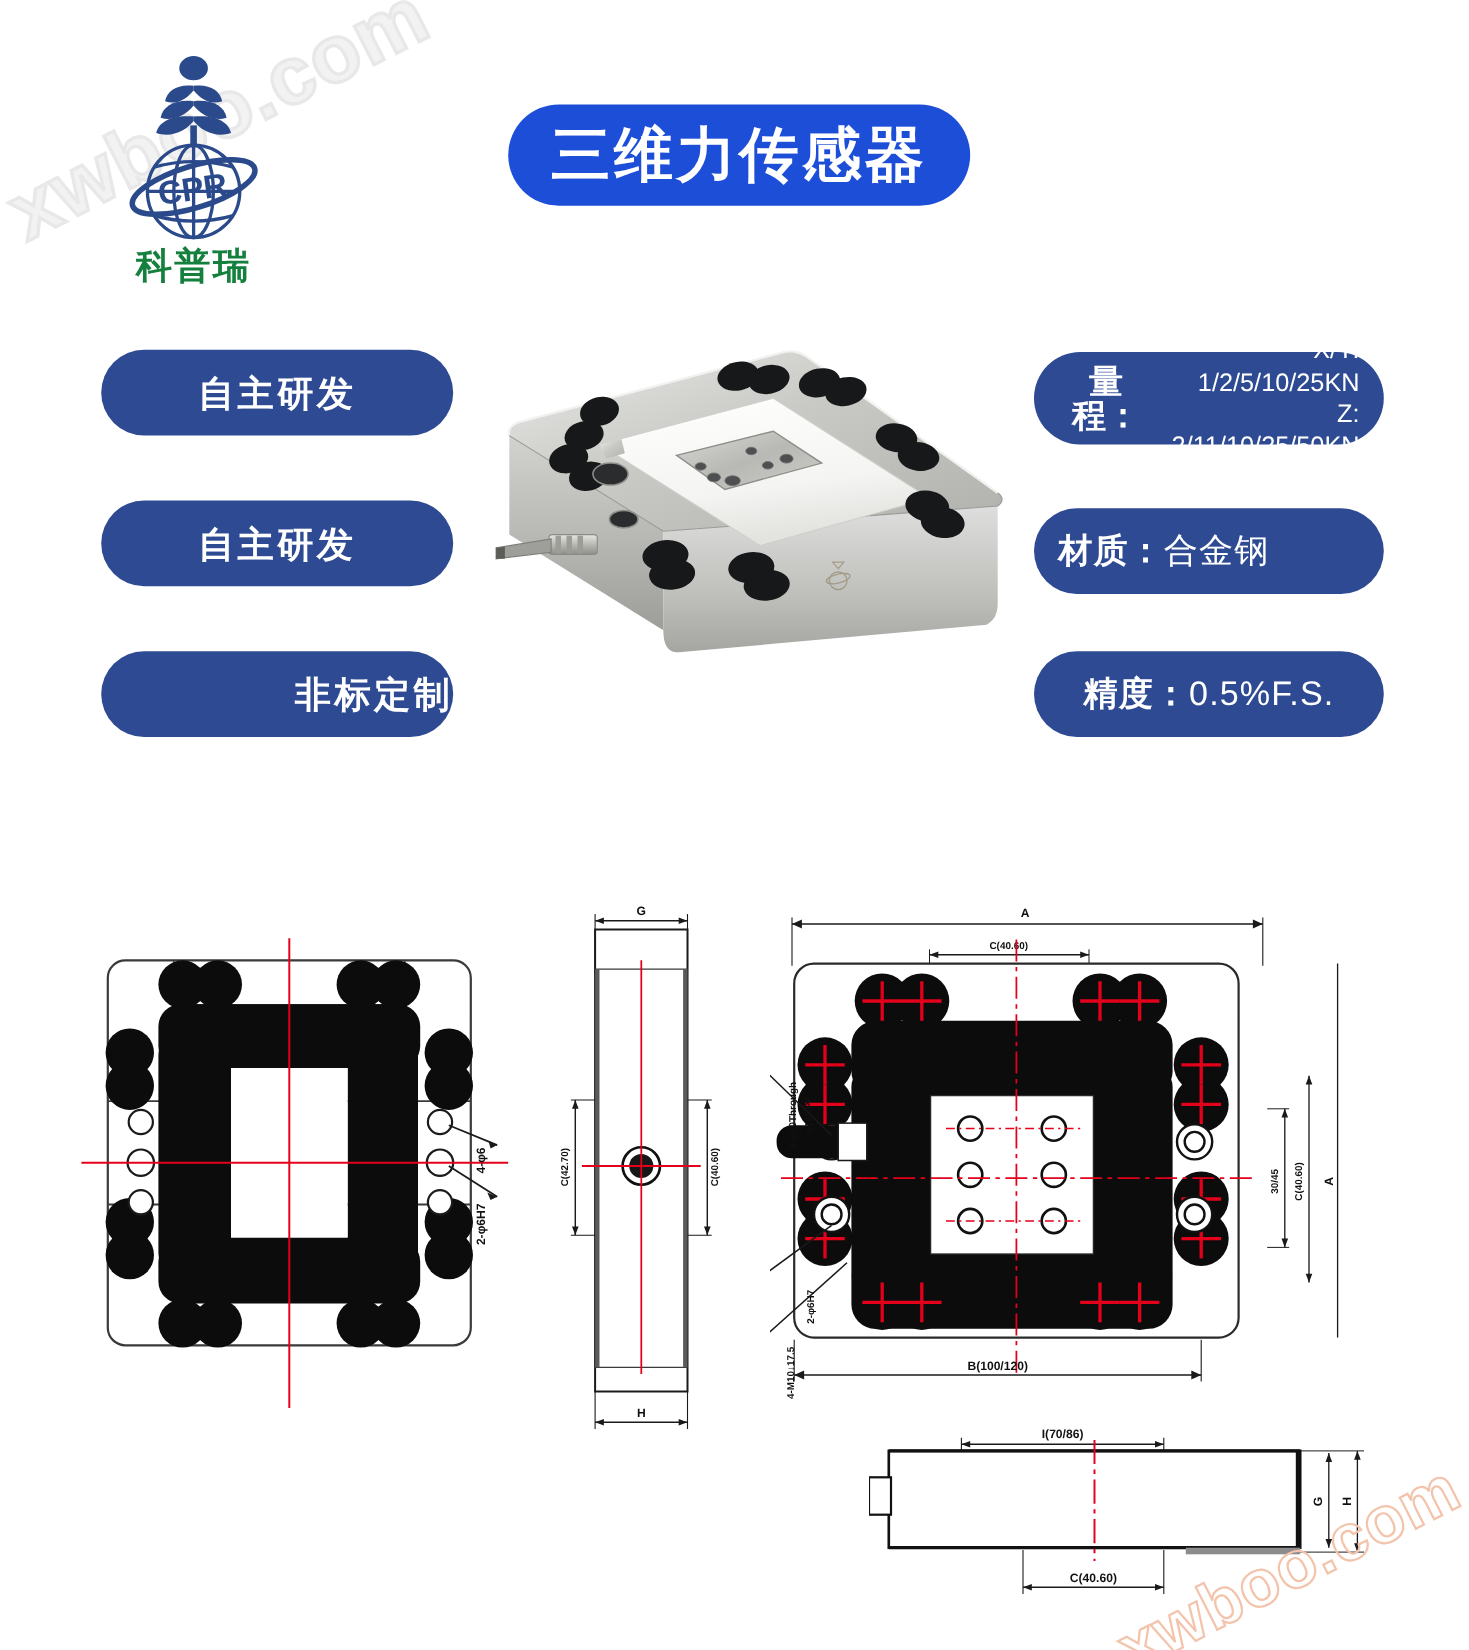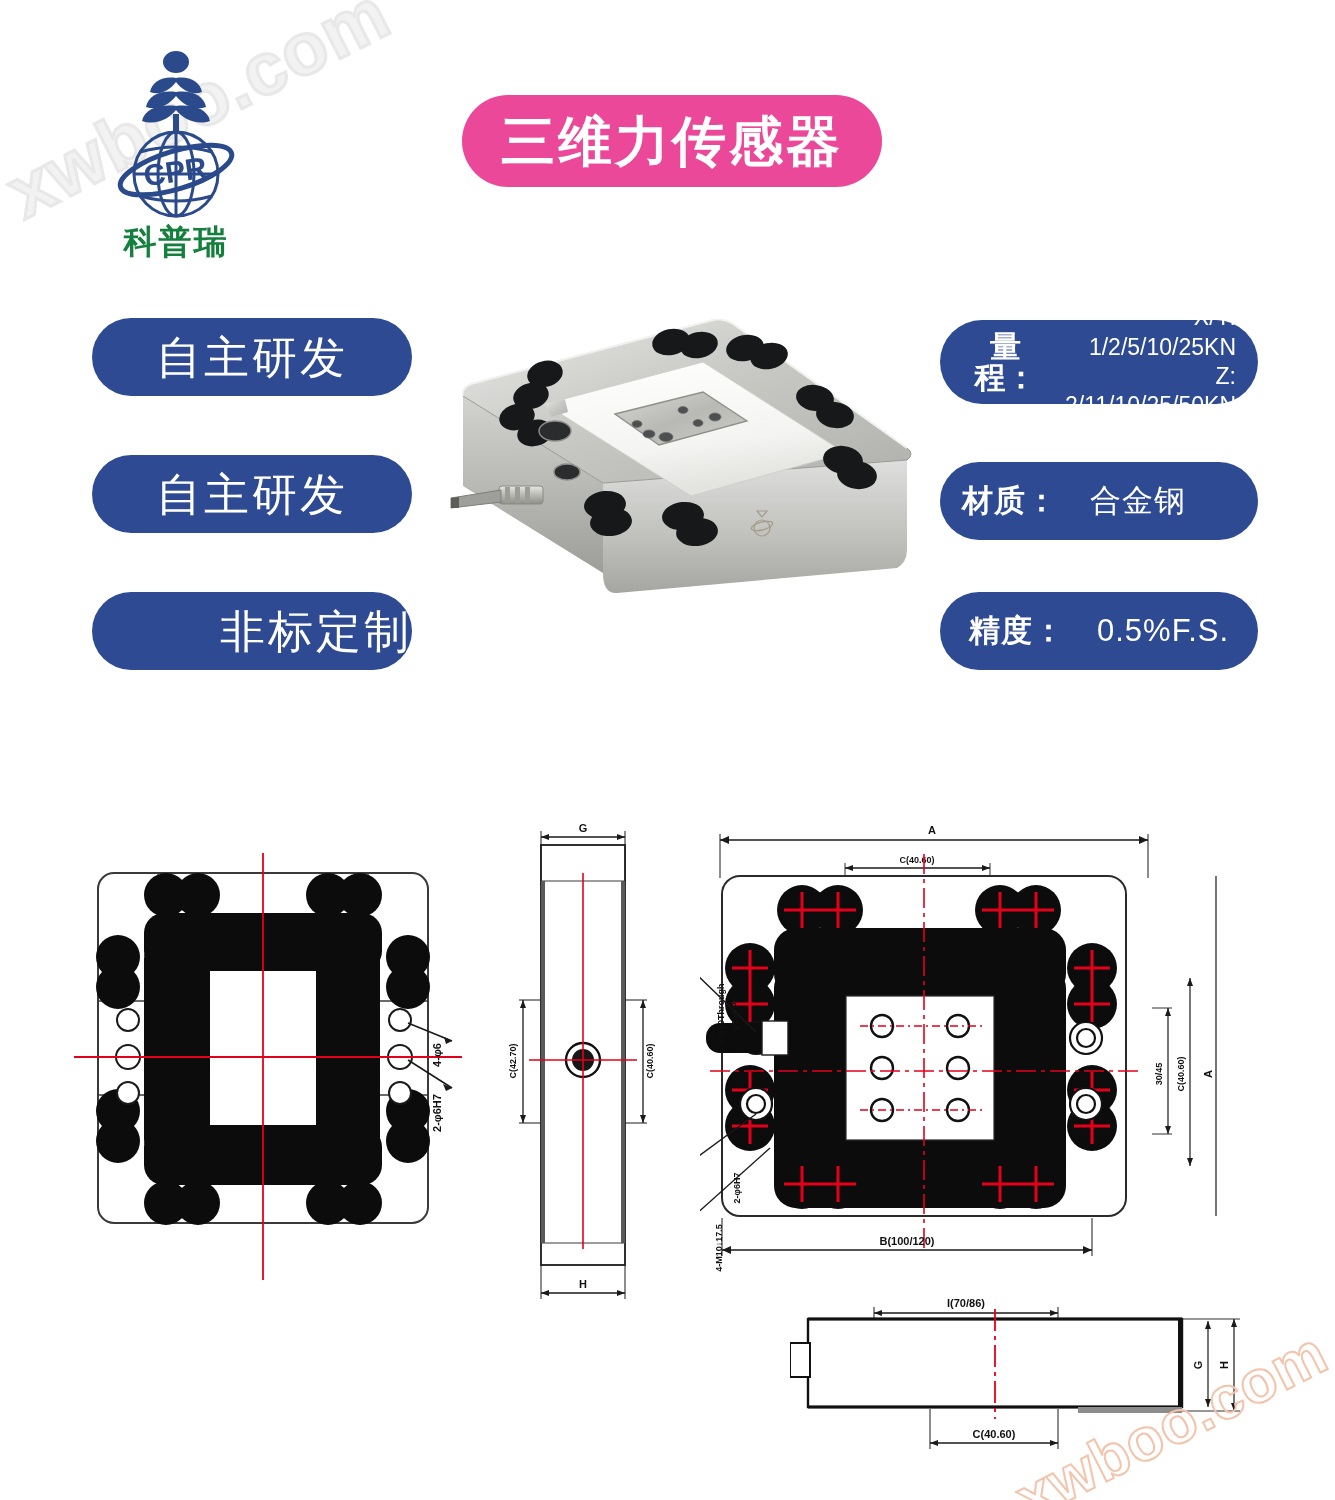--- a/index.html
+++ b/index.html
@@ -55,21 +55,21 @@
     color: #15803d;
     letter-spacing: 2px;
     line-height: 1;
   }
 
   
   .title-badge {
     position: absolute;
     left: 462px; top: 95px;
     width: 420px; height: 92px;
-    background: #ec4899;
+    background: #1d4ed8;
     border-radius: 46px;
     display: flex; align-items: center; justify-content: center;
   }
   .title-badge span {
     color: #ffffff;
     font-size: 54px;
     font-weight: 700;
     letter-spacing: 3px;
     line-height: 1;
   }
@@ -81,22 +81,22 @@
     border-radius: 60px;
     display: flex; align-items: center;
     color: #ffffff;
   }
   .pill-left {
     left: 92px;
     width: 320px; height: 78px;
     justify-content: center;
   }
   .pill-left span {
-    font-size: 45px;
-    font-weight: 400;
+    font-size: 33px;
+    font-weight: 700;
     letter-spacing: 3px;
     line-height: 1;
   }
   #pill-l1 { top: 318px; }
   #pill-l2 { top: 455px; }
   #pill-l3 { top: 592px; justify-content: flex-end; }
 
   
   .pill-right {
     left: 940px;
@@ -120,21 +120,21 @@
   }
   .range-vals {
     display: flex; flex-direction: column;
     font-size: 23px; line-height: 1.28;
     margin-left: 2px;
     text-align: right;
   }
   .simple-spec {
     font-size: 31px; font-weight: 700; letter-spacing: 1px;
   }
-  .simple-spec .v { font-weight: 400; margin-left: 32px; }
+  .simple-spec .v { font-weight: 400; }
 
   
   .photo {
     position: absolute;
     left: 445px; top: 300px;
     width: 480px; height: 385px;
   }
 
   
   .dwg { position: absolute; }

